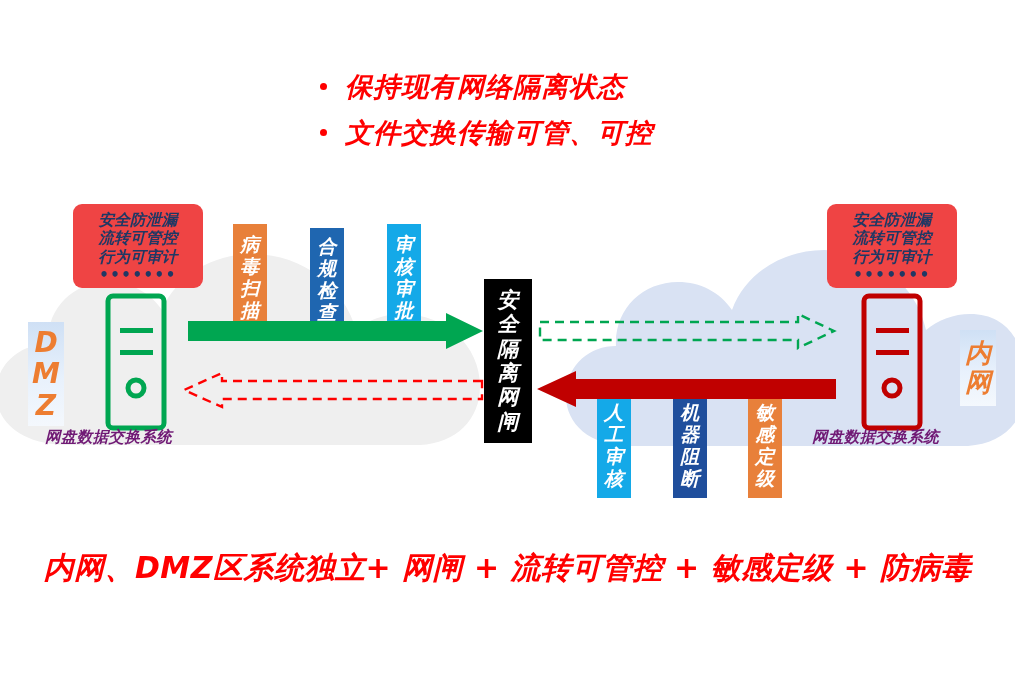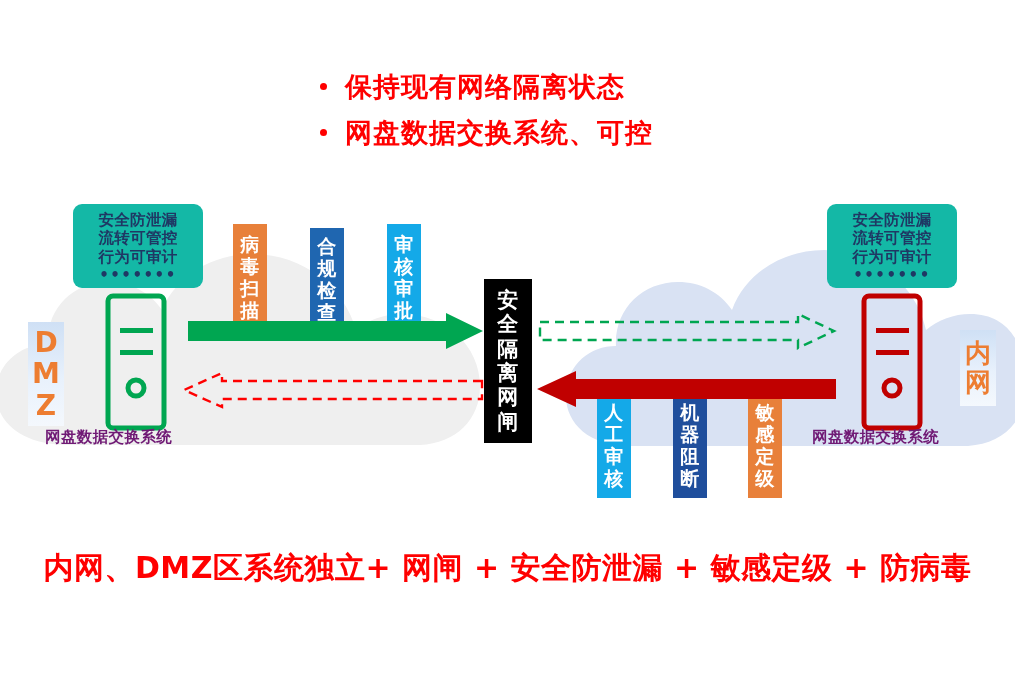--- a/index.html
+++ b/index.html
@@ -3,41 +3,41 @@
 <meta charset="utf-8">
 <style>
   html,body{margin:0;padding:0;}
   body{
     width:1015px;height:675px;
     background:#ffffff;
     font-family:"DejaVu Sans","Liberation Sans",sans-serif;
     overflow:hidden;
     position:relative;
   }
-  .stage{position:absolute;left:0;top:0;width:1015px;height:550px;}
+  .stage{position:absolute;left:0;top:0;width:1015px;height:550px;font-style:italic;}
 
   
   .bullets{position:absolute;left:320px;top:72px;width:600px;}
   .bullet-row{display:flex;align-items:center;margin-bottom:16px;}
   .bullet-dot{
     width:7px;height:7px;background:#FF0000;border-radius:50%;
     margin-right:18px;flex:none;
   }
   .bullet-text{
     color:#FF0000;font-weight:bold;font-size:27px;letter-spacing:1px;
     white-space:nowrap;line-height:1.1;
   }
 
   
   .cloud{position:absolute;}
   .cloud svg{display:block;}
 
   
   .bubble{
-    position:absolute;background:#14b8a6;border-radius:9px;
+    position:absolute;background:#ef4444;border-radius:9px;
     padding:7px 9px 5px 9px;text-align:center;
     box-shadow:0 0 0 0 rgba(0,0,0,0);
   }
   .bubble .line{
     color:#1F3864;font-weight:bold;font-size:15.5px;line-height:1.18;
     white-space:nowrap;letter-spacing:0.3px;
   }
   .bubble .dots{
     color:#1F3864;font-weight:bold;font-size:15px;letter-spacing:1.5px;
     margin-top:2px;line-height:1;
@@ -97,21 +97,21 @@
 
 <div class="stage">
 
   <div class="bullets">
     <div class="bullet-row">
       <span class="bullet-dot"></span>
       <span class="bullet-text">保持现有网络隔离状态</span>
     </div>
     <div class="bullet-row">
       <span class="bullet-dot"></span>
-      <span class="bullet-text">网盘数据交换系统、可控</span>
+      <span class="bullet-text">文件交换传输可管、可控</span>
     </div>
   </div>
 
   <div class="cloud" style="left:-10px;top:240px;">
     <svg width="530" height="225" viewBox="0 0 530 225">
       <path d="M78,205
                C30,205 4,180 6,150
                C8,122 32,104 58,104
                C56,70 82,42 118,42
                C140,42 160,52 172,70
@@ -254,15 +254,15 @@
       <path d="M0,9 L258,9 L258,1 L294,18 L258,35 L258,27 L0,27 Z" fill="none" stroke="#00A651" stroke-width="2.4" stroke-dasharray="9,6"></path>
     </svg>
   </div>
 
   <div class="arrow" style="left:536px;top:371px;">
     <svg width="300" height="36" viewBox="0 0 300 36">
       <path d="M300,8 L40,8 L40,0 L1,18 L40,36 L40,28 L300,28 Z" fill="#C00000"></path>
     </svg>
   </div>
 
-  <div class="footer">内网、DMZ区系统独立+ 网闸 + 安全防泄漏 + 敏感定级 + 防病毒</div>
+  <div class="footer">内网、DMZ区系统独立+ 网闸 + 流转可管控 + 敏感定级 + 防病毒</div>
 
 </div>
 
 </body></html>

